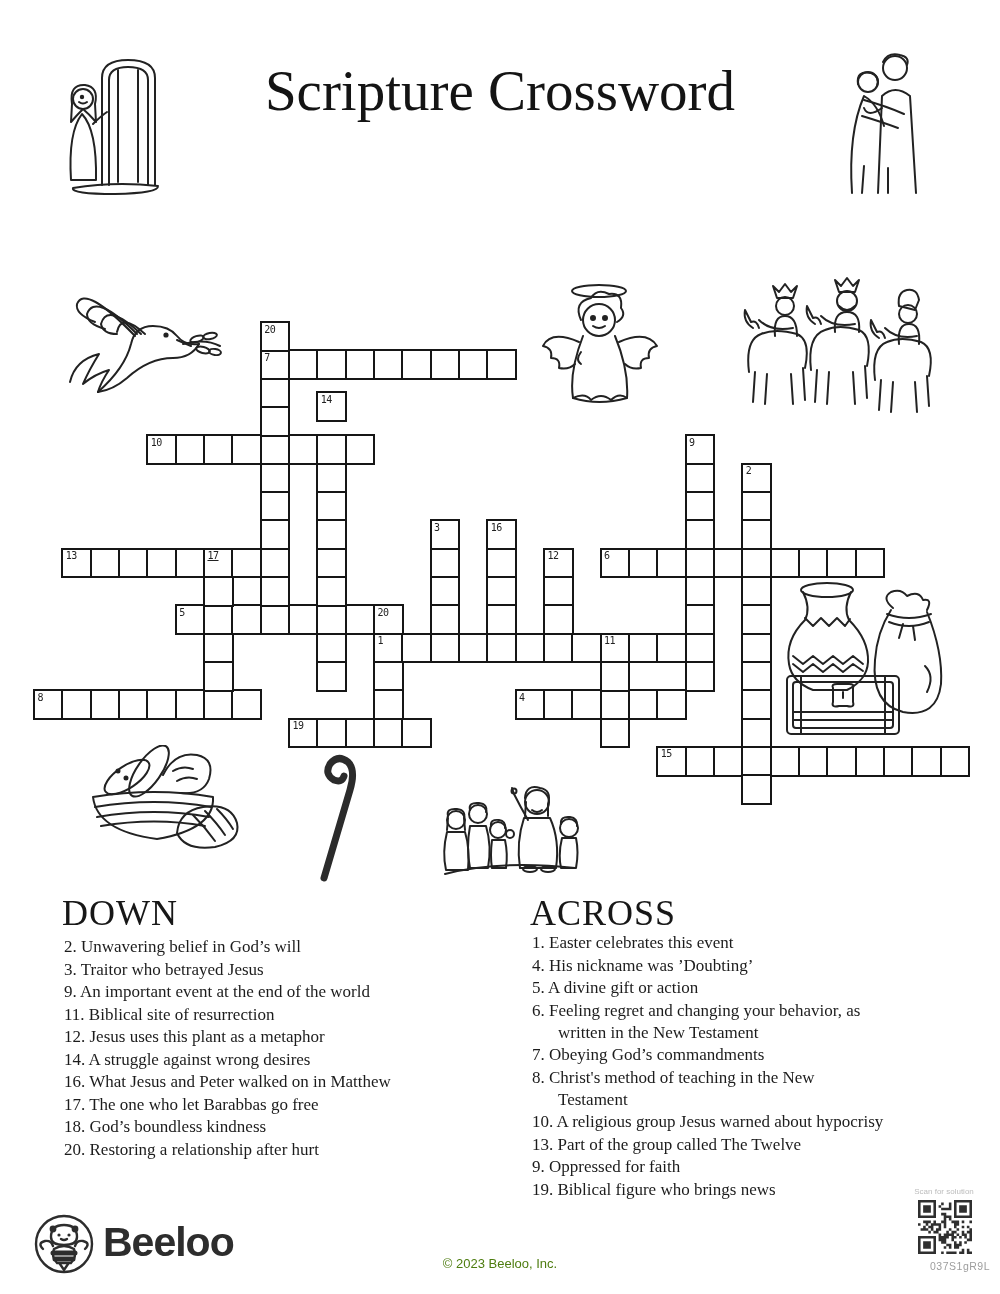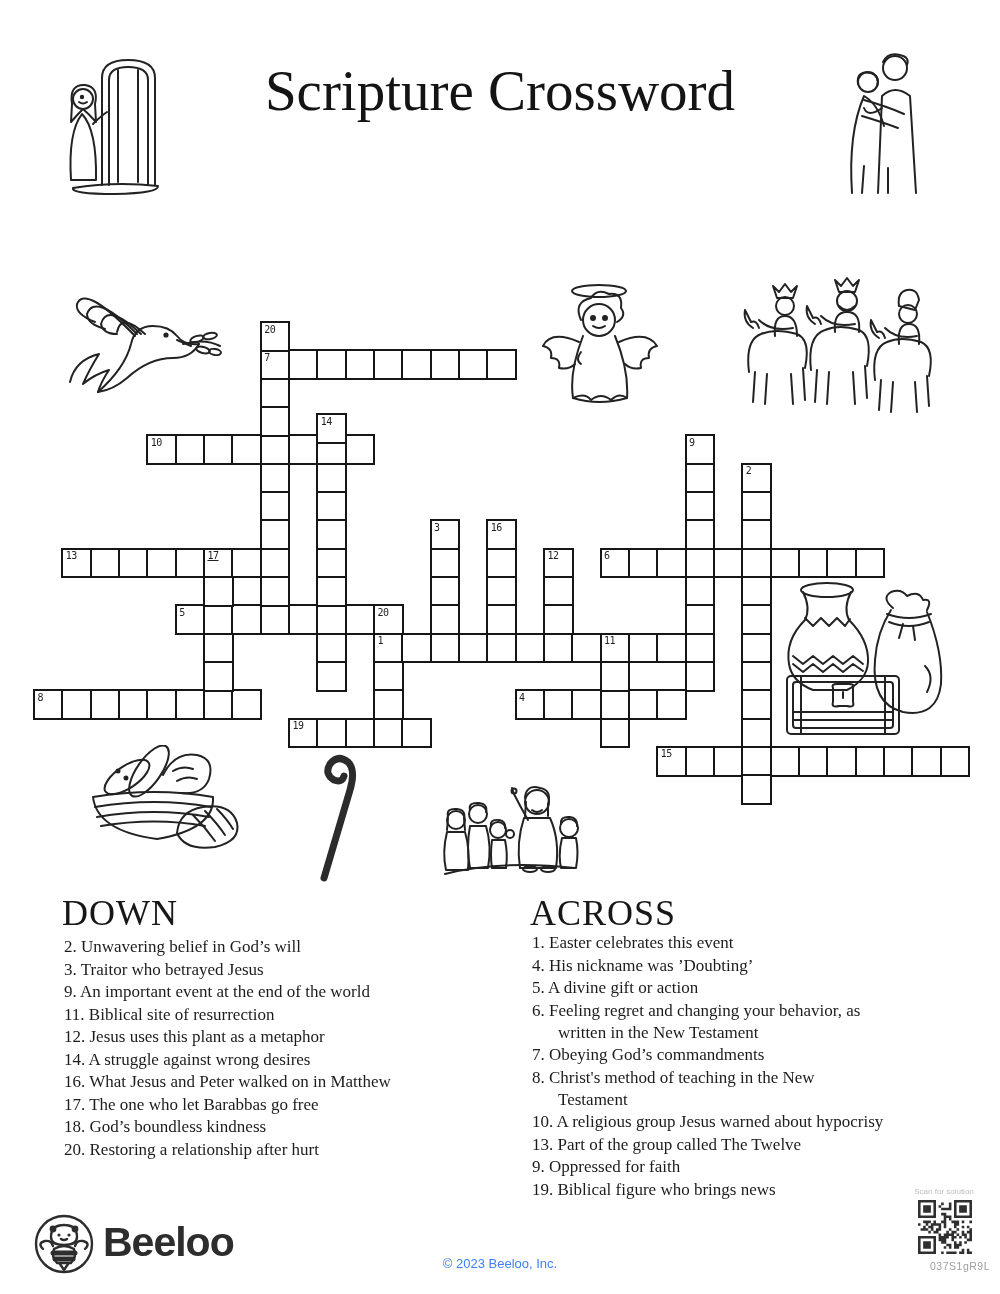--- a/index.html
+++ b/index.html
@@ -23,21 +23,21 @@
 
   
   .clue-head{position:absolute;font-size:36px;letter-spacing:1px;color:#171717;}
   .clue-list{position:absolute;font-size:17px;line-height:22px;color:#1c1c1c;}
   .clue{padding-left:26px;text-indent:-26px;white-space:pre-line;margin:0 0 0.5px 0;}
 
   
   .brand-text{position:absolute;left:103px;top:1219px;font-family:"Liberation Sans", sans-serif;
               font-size:41px;font-weight:700;letter-spacing:-1px;color:#2d2d2d;}
   .copyright{position:absolute;left:0;right:0;top:1256px;text-align:center;
-             font-family:"Liberation Sans", sans-serif;font-size:13px;color:#3b82f6;}
+             font-family:"Liberation Sans", sans-serif;font-size:13px;color:#4d7c0f;}
   .qr-caption{position:absolute;left:898px;top:1187px;width:92px;text-align:center;
               font-family:"Liberation Sans", sans-serif;font-size:8px;color:#bcbcbc;}
   .qr-code-text{position:absolute;left:898px;top:1260px;width:92px;text-align:right;
               font-family:Liberation Sans, sans-serif;font-size:10.5px;letter-spacing:0.5px;color:#9d9d9d;}
 </style>
 </head>
 <body>
 
 <div class="page">
 
@@ -214,21 +214,21 @@
       <div class="cell" style="left: 684.59px; top: 575.97px; width: 30.73px; height: 30.73px; border-color: rgb(22, 22, 22);"></div>
       <div class="cell" style="left: 684.59px; top: 604.3px; width: 30.73px; height: 30.73px; border-color: rgb(22, 22, 22);"></div>
       <div class="cell" style="left: 684.59px; top: 660.96px; width: 30.73px; height: 30.73px; border-color: rgb(22, 22, 22);"></div>
       <div class="cell" style="left: 599.6px; top: 660.96px; width: 30.73px; height: 30.73px; border-color: rgb(22, 22, 22);"></div>
       <div class="cell" style="left: 599.6px; top: 717.62px; width: 30.73px; height: 30.73px; border-color: rgb(22, 22, 22);"></div>
       <div class="cell" style="left: 542.94px; top: 547.64px; width: 30.73px; height: 30.73px; border-color: rgb(22, 22, 22);">
         <span class="cellnum" style="color: rgb(34, 34, 34);">12</span>
       </div>
       <div class="cell" style="left: 542.94px; top: 575.97px; width: 30.73px; height: 30.73px; border-color: rgb(22, 22, 22);"></div>
       <div class="cell" style="left: 542.94px; top: 604.3px; width: 30.73px; height: 30.73px; border-color: rgb(22, 22, 22);"></div>
-      <div class="cell" style="left: 316.3px; top: 413px; width: 30.73px; height: 30.73px; border-color: rgb(22, 22, 22);">
+      <div class="cell" style="left: 316.3px; top: 391px; width: 30.73px; height: 30.73px; border-color: rgb(22, 22, 22);">
         <span class="cellnum" style="color: rgb(34, 34, 34);">14</span>
       </div>
       <div class="cell" style="left: 316.3px; top: 462.65px; width: 30.73px; height: 30.73px; border-color: rgb(22, 22, 22);"></div>
       <div class="cell" style="left: 316.3px; top: 490.98px; width: 30.73px; height: 30.73px; border-color: rgb(22, 22, 22);"></div>
       <div class="cell" style="left: 316.3px; top: 519.31px; width: 30.73px; height: 30.73px; border-color: rgb(22, 22, 22);"></div>
       <div class="cell" style="left: 316.3px; top: 547.64px; width: 30.73px; height: 30.73px; border-color: rgb(22, 22, 22);"></div>
       <div class="cell" style="left: 316.3px; top: 575.97px; width: 30.73px; height: 30.73px; border-color: rgb(22, 22, 22);"></div>
       <div class="cell" style="left: 316.3px; top: 632.63px; width: 30.73px; height: 30.73px; border-color: rgb(22, 22, 22);"></div>
       <div class="cell" style="left: 316.3px; top: 660.96px; width: 30.73px; height: 30.73px; border-color: rgb(22, 22, 22);"></div>
       <div class="cell" style="left: 486.28px; top: 519.31px; width: 30.73px; height: 38px; border-color: rgb(22, 22, 22);">

